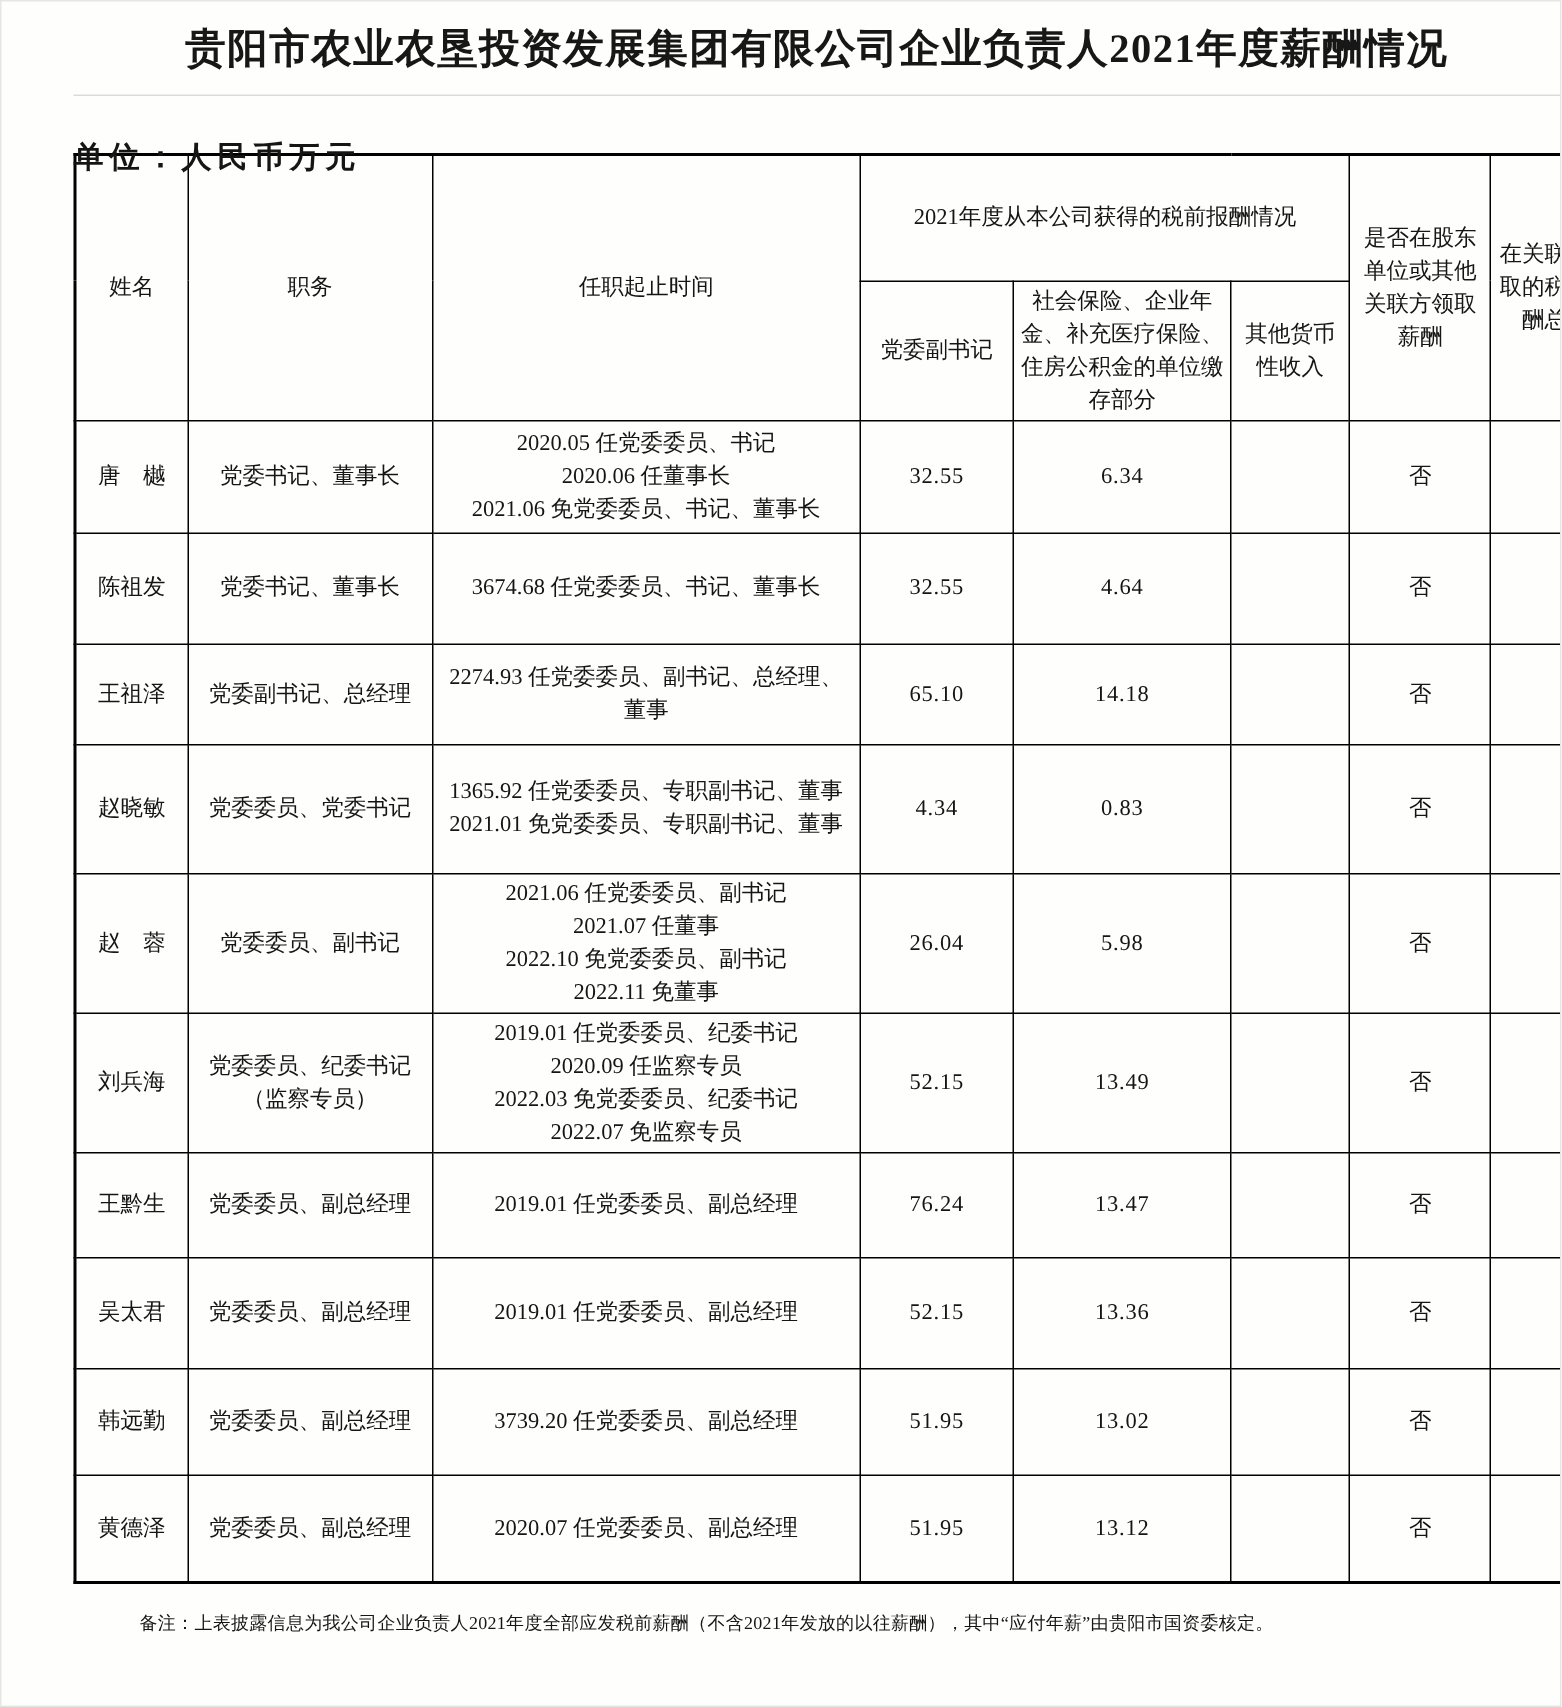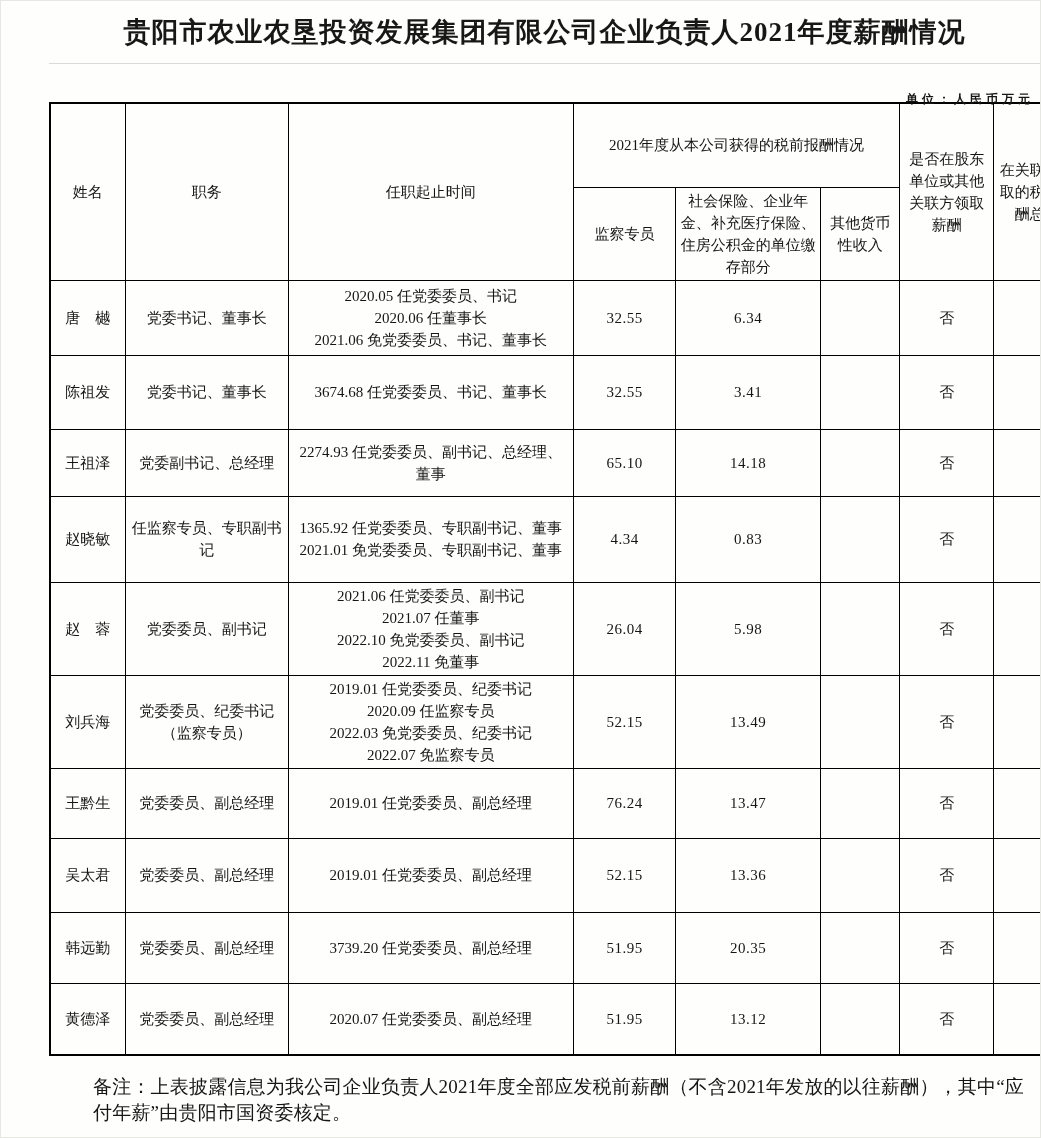--- a/index.html
+++ b/index.html
@@ -20,22 +20,22 @@
     padding-left:48px;
   }
   .title-block{
     height:62px;
     display:flex;align-items:center;justify-content:center;
     border-bottom:1px solid #dbdbd6;
     font-size:27px;font-weight:700;letter-spacing:1px;
     color:#171717;
   }
   .unit-line{
-    text-align:right;
-    font-size:12px;font-weight:700;
+    text-align:left;
+    font-size:20px;font-weight:700;
     letter-spacing:4px;
     padding:27px 6px 0 0;
     height:38px;
     box-sizing:border-box;
   }
   table.salary{
     border-collapse:collapse;
     table-layout:fixed;
     width:1033px;
     margin:0 auto;
@@ -48,21 +48,21 @@
     font-size:15px;
     font-weight:400;
     line-height:22px;
     padding:2px 3px;
     box-sizing:border-box;
     overflow:hidden;
   }
   .pre{white-space:pre-line;}
   td.num{font-size:15px;letter-spacing:0.5px;}
   .note{
-    font-size:19px;
+    font-size:12px;
     padding:18px 8px 0 44px;
     letter-spacing:0.2px;
   }
 </style>
 </head>
 <body>
 
 <div class="page">
 
   <div class="title-block">贵阳市农业农垦投资发展集团有限公司企业负责人2021年度薪酬情况</div>
@@ -83,21 +83,21 @@
     <thead>
       <tr style="height:84px">
         <th rowspan="2">姓名</th>
         <th rowspan="2">职务</th>
         <th rowspan="2">任职起止时间</th>
         <th colspan="3">2021年度从本公司获得的税前报酬情况</th>
         <th rowspan="2">是否在股东单位或其他关联方领取薪酬</th>
         <th rowspan="2">在关联方领取的税前薪酬总额</th>
       </tr>
       <tr style="height:93px">
-        <th>监察专员</th>
+        <th>党委副书记</th>
         <th>社会保险、企业年金、补充医疗保险、住房公积金的单位缴存部分</th>
         <th>其他货币性收入</th>
       </tr>
     </thead>
     <tbody>
       <tr style="height:75px">
         <td class="pre">唐　樾</td>
         <td class="pre">党委书记、董事长</td>
         <td class="pre">2020.05  任党委委员、书记
 2020.06  任董事长
@@ -106,39 +106,39 @@
         <td class="num">6.34</td>
         <td class="num"></td>
         <td>否</td>
         <td class="num"></td>
       </tr>
       <tr style="height:74px">
         <td class="pre">陈祖发</td>
         <td class="pre">党委书记、董事长</td>
         <td class="pre">3674.68  任党委委员、书记、董事长</td>
         <td class="num">32.55</td>
-        <td class="num">3.41</td>
+        <td class="num">4.64</td>
         <td class="num"></td>
         <td>否</td>
         <td class="num"></td>
       </tr>
       <tr style="height:67px">
         <td class="pre">王祖泽</td>
         <td class="pre">党委副书记、总经理</td>
         <td class="pre">2274.93  任党委委员、副书记、总经理、
 董事</td>
         <td class="num">65.10</td>
         <td class="num">14.18</td>
         <td class="num"></td>
         <td>否</td>
         <td class="num"></td>
       </tr>
       <tr style="height:86px">
         <td class="pre">赵晓敏</td>
-        <td class="pre">任监察专员、专职副书记</td>
+        <td class="pre">党委委员、党委书记</td>
         <td class="pre">1365.92  任党委委员、专职副书记、董事
 2021.01  免党委委员、专职副书记、董事</td>
         <td class="num">4.34</td>
         <td class="num">0.83</td>
         <td class="num"></td>
         <td>否</td>
         <td class="num"></td>
       </tr>
       <tr style="height:92px">
         <td class="pre">赵　蓉</td>
@@ -185,21 +185,21 @@
         <td class="num">13.36</td>
         <td class="num"></td>
         <td>否</td>
         <td class="num"></td>
       </tr>
       <tr style="height:71px">
         <td class="pre">韩远勤</td>
         <td class="pre">党委委员、副总经理</td>
         <td class="pre">3739.20  任党委委员、副总经理</td>
         <td class="num">51.95</td>
-        <td class="num">20.35</td>
+        <td class="num">13.02</td>
         <td class="num"></td>
         <td>否</td>
         <td class="num"></td>
       </tr>
       <tr style="height:72px">
         <td class="pre">黄德泽</td>
         <td class="pre">党委委员、副总经理</td>
         <td class="pre">2020.07  任党委委员、副总经理</td>
         <td class="num">51.95</td>
         <td class="num">13.12</td>

